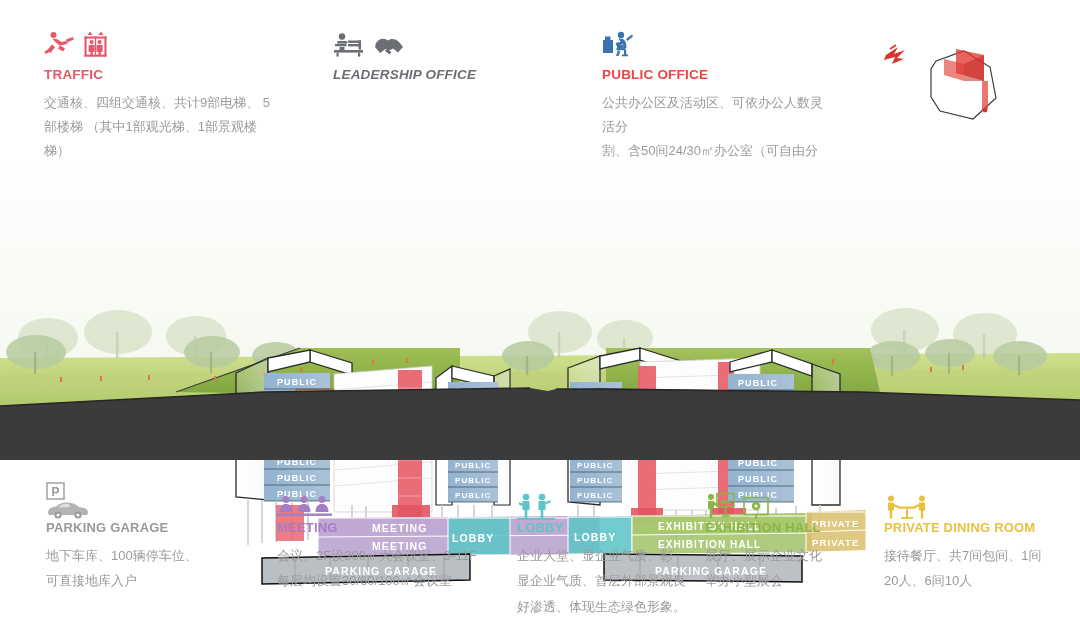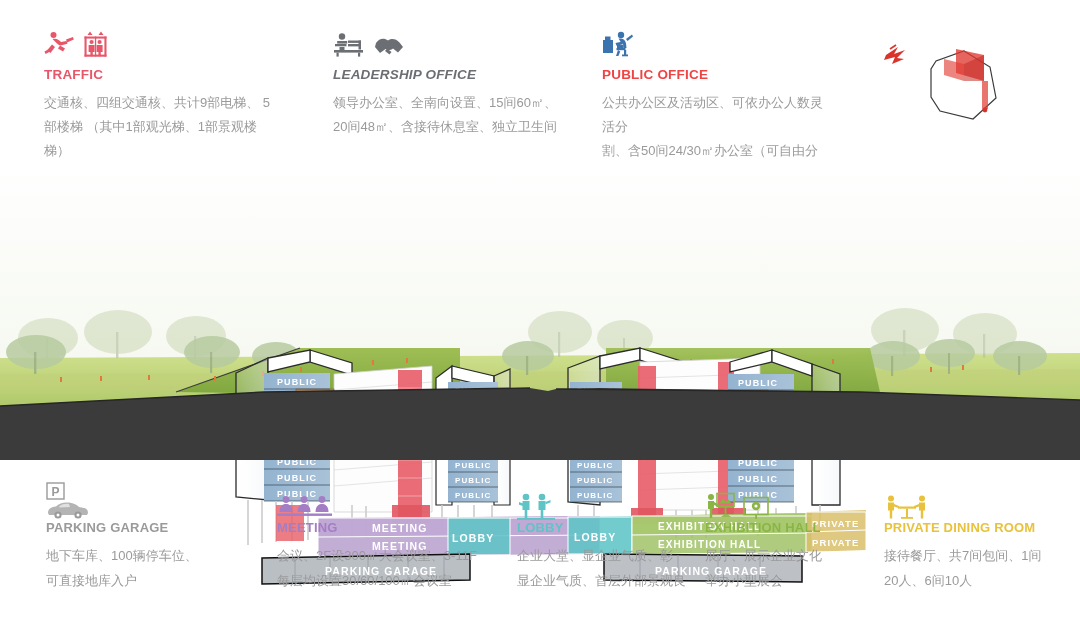--- a/index.html
+++ b/index.html
@@ -98,24 +98,20 @@
         <span class="ic">
           <svg width="30" height="24" viewBox="0 0 30 24">
             <g fill="#6b6f73">
               <path d="M2 9 C5 4.5 10 3.5 14 6.5 C17 4 22 4.5 25.5 8.5 L29 13 L24 18.5 L19 14.5 C17 16 14 17 11.5 15 L6 19 L1 13 Z"></path>
               <path d="M13 14.5 L17.5 18 L15.5 20.5 L11 17 Z"></path>
             </g>
           </svg>
         </span>
       </div>
       <div class="legend-title" style="color:#6b6f73;font-style:italic;">LEADERSHIP OFFICE</div>
-      <div class="legend-desc">
-        <div>领导办公室、全南向设置、15间60㎡、</div>
-        <div>20间48㎡、含接待休息室、独立卫生间</div>
-      </div>
     </div>
 
     <div class="legend-item" style="left:602px;top:0;">
       <div class="legend-icons">
         <span class="ic">
           <svg width="32" height="28" viewBox="0 0 32 28">
             <g fill="#3a73ad">
               <rect x="1" y="10" width="10" height="13"></rect>
               <rect x="3" y="6.5" width="5.5" height="3.5"></rect>
               <circle cx="19" cy="5" r="3.2"></circle>
@@ -600,20 +596,21 @@
             <path d="M21.5 9 h7 v9 h-2.2 v8 h-2.6 v-8 h-2.2 z"></path>
             <path d="M28.5 10 l5 -2 v2.4 l-5 1.8 z"></path>
             <rect x="0" y="26" width="38" height="1.8"></rect>
           </g>
         </svg>
       </div>
       <div class="legend-title" style="color:#5ec4c6;">LOBBY</div>
       <div class="legend-desc">
         <div>企业大堂、显企业气质、彰</div>
         <div>显企业气质、首层外部景观良</div>
+        <div>好渗透、体现生态绿色形象。</div>
       </div>
     </div>
 
     <div class="legend-item" style="left:705px;top:0;">
       <div style="height:38px;display:flex;align-items:flex-end;gap:8px;">
         <svg width="30" height="28" viewBox="0 0 30 28">
           <g fill="#8ab545">
             <circle cx="6" cy="5" r="3"></circle>
             <path d="M3 9 h6 v8 h-1.8 v9 h-2.4 v-9 h-1.8 z"></path>
             <path d="M9 10 l5 2.5 v2.4 l-5 -2 z"></path>

